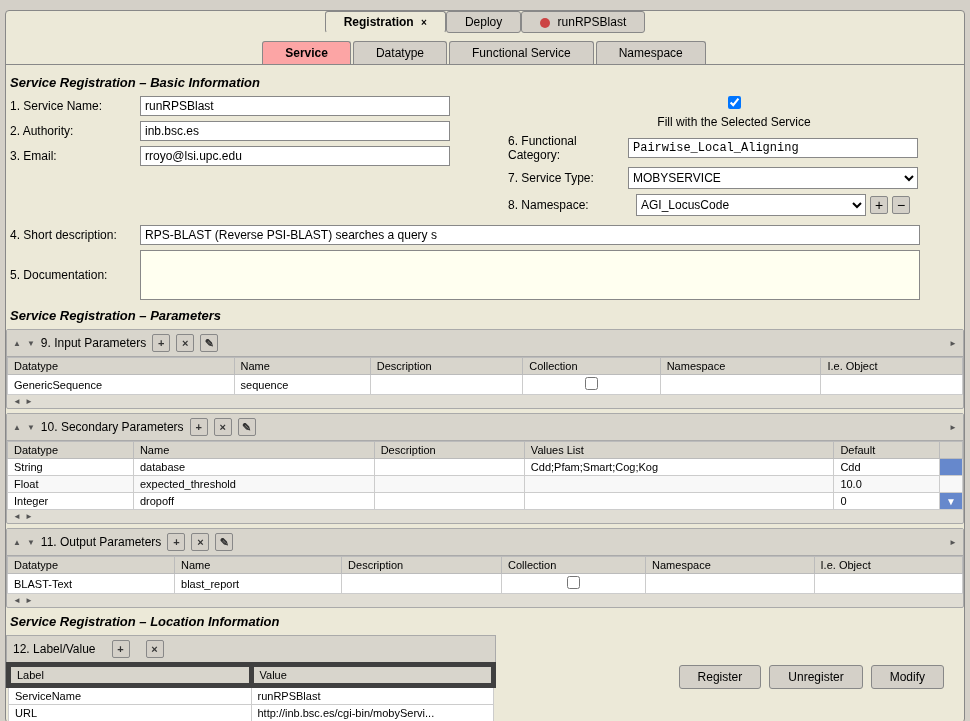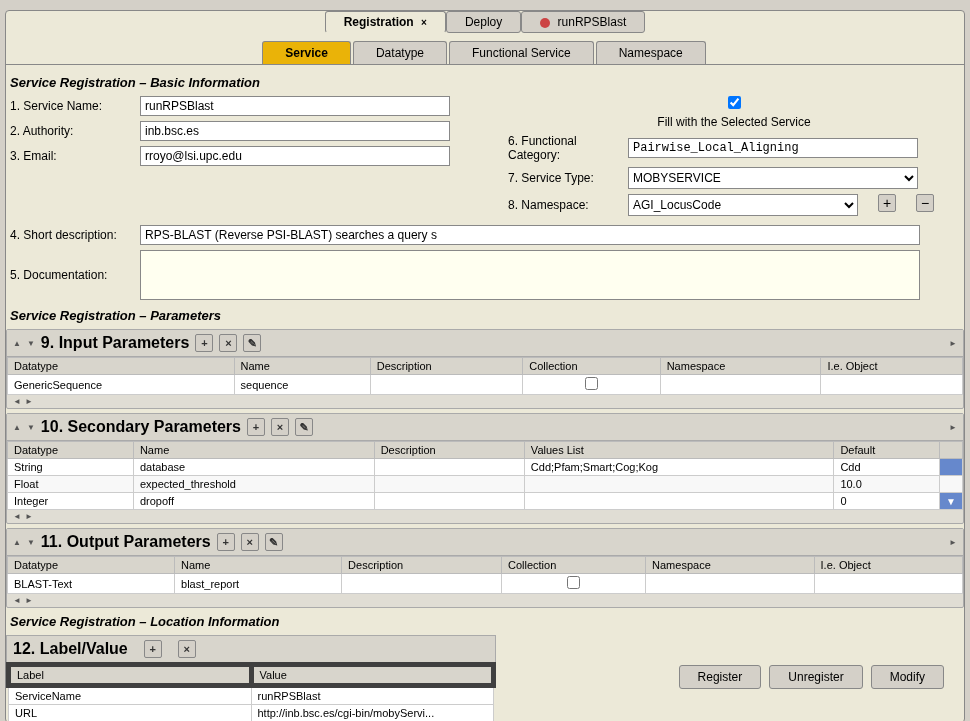--- a/index.html
+++ b/index.html
@@ -61,21 +61,21 @@
       padding: 4px 22px;
       background: #d4d0c8;
       border: 1px solid #888;
       border-bottom: none;
       border-radius: 3px 3px 0 0;
       cursor: pointer;
       font-size: 12px;
       margin-right: 2px;
     }
     .sub-tab.active {
-      background: #eab308;
+      background: #fca5a5;
       font-weight: bold;
     }
     
     .section-header {
       font-style: italic;
       font-weight: bold;
       font-size: 13px;
       margin: 6px 0 6px 4px;
       color: #000;
     }
@@ -160,22 +160,22 @@
     }
     .param-header {
       display: flex;
       align-items: center;
       padding: 4px 6px;
       gap: 6px;
       background: #d8d5cc;
       border-bottom: 1px solid #aaa;
     }
     .param-title {
-      font-weight: bold;
-      font-size: 16px;
+      font-weight: normal;
+      font-size: 12px;
     }
     .icon-btn {
       width: 18px;
       height: 18px;
       border: 1px solid #888;
       background: #d4d0c8;
       border-radius: 2px;
       cursor: pointer;
       font-size: 11px;
       display: flex;
@@ -237,21 +237,23 @@
       padding: 4px 18px;
       border: 1px solid #888;
       background: #d4d0c8;
       border-radius: 3px;
       cursor: pointer;
       font-size: 12px;
     }
     
     .ns-row {
       display: flex;
-      gap: 20px;
+      align-items: center;
+      gap: 4px;
+      margin-left: 8px;
     }
     .ns-add-btn, .ns-remove-btn {
       width: 18px;
       height: 18px;
       border: 1px solid #888;
       background: #d4d0c8;
       border-radius: 2px;
       cursor: pointer;
       font-size: 14px;
       display: flex;

